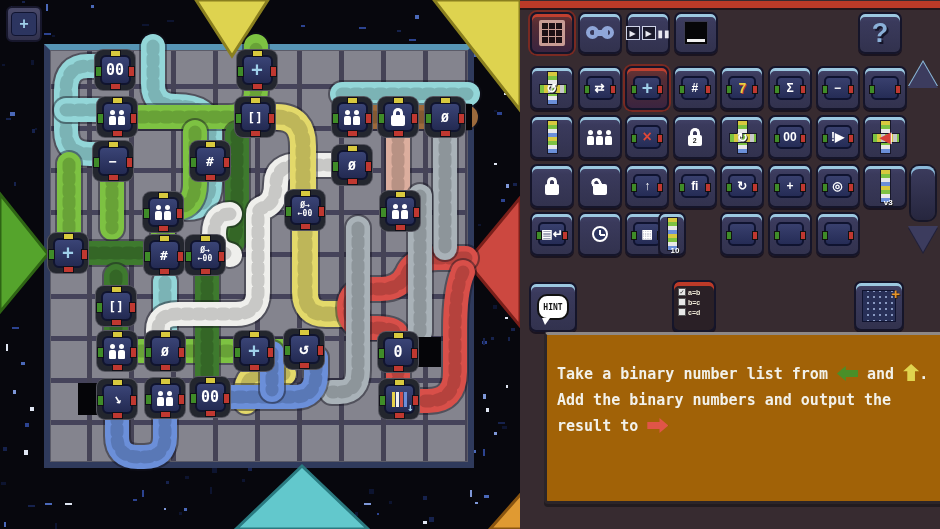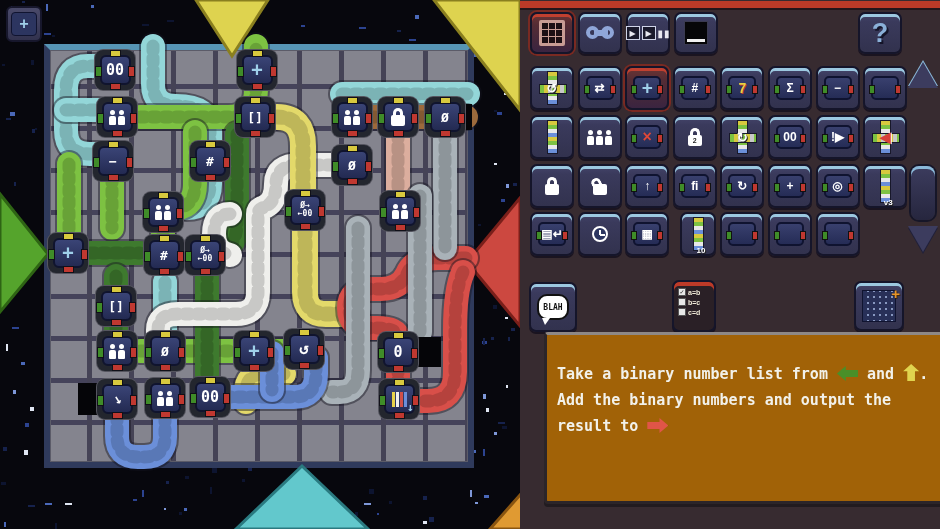--- a/index.html
+++ b/index.html
@@ -772,21 +772,21 @@
           </span>
         </button>
         <button class="pbtn" style="left: 57.6px; top: 212px; width: 44px; height: 44px;">
           <span class="clockicon"></span>
         </button>
         <button class="pbtn" style="left: 105.2px; top: 212px; width: 44px; height: 44px;">
           <span class="ptile">
             <span>▦</span>
           </span>
         </button>
-        <button class="pbtn" style="left: 160px; top: 212px; width: 36px; height: 44px;">
+        <button class="pbtn" style="left: 138px; top: 212px; width: 28px; height: 44px;">
           <span class="wirewrap">
             <span class="wirev"></span>
             <span class="corner">10</span>
           </span>
         </button>
         <button class="pbtn" style="left: 200.4px; top: 212px; width: 44px; height: 44px;">
           <span class="ptile">
             <span></span>
           </span>
         </button>
@@ -801,21 +801,21 @@
           </span>
         </button>
       </div>
 
     <div class="tri up" style="left:388px;top:62px;"></div>
     <div id="scroll-thumb" style="left:391px;top:166px;"></div>
     <div class="tri down" style="left:388px;top:226px;"></div>
 
     <button class="pbtn" style="left:9px;top:282px;width:48px;height:50px;">
       <span class="bubble">
-          <span>BLAH</span>
+          <span>HINT</span>
         </span>
     </button>
     <button class="pbtn" id="checklist-btn" style="left:152px;top:280px;width:44px;height:52px;">
         <span class="chk-row">
           <span class="chk-box">✓</span>
           <span class="chk-label">a=b</span>
         </span>
         <span class="chk-row">
           <span class="chk-box"></span>
           <span class="chk-label">b=c</span>

